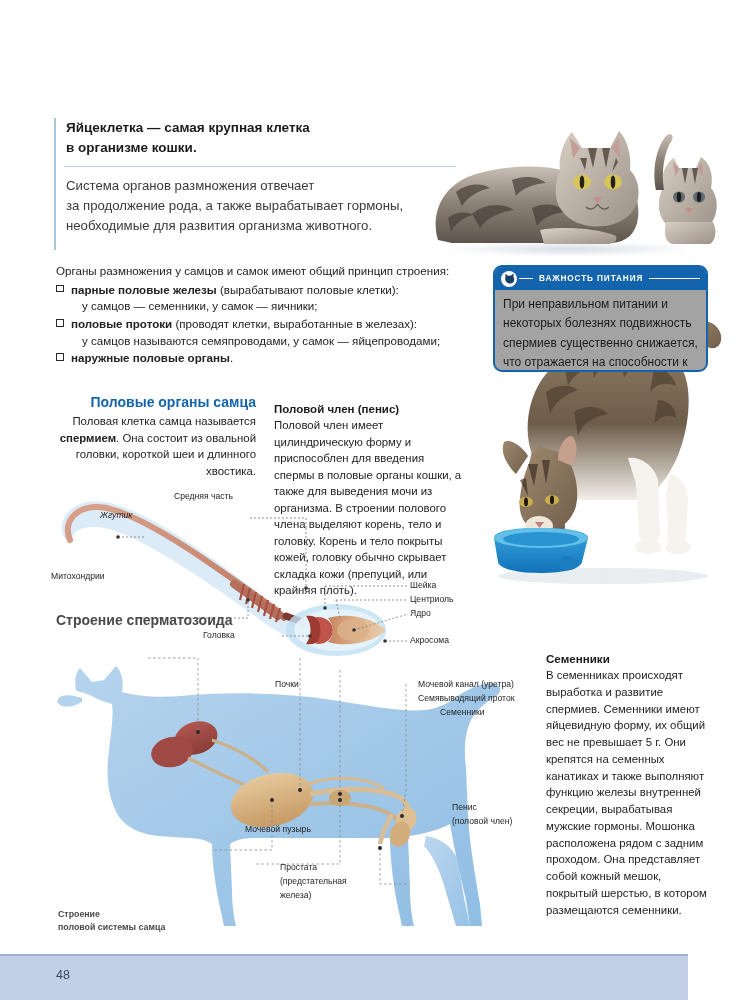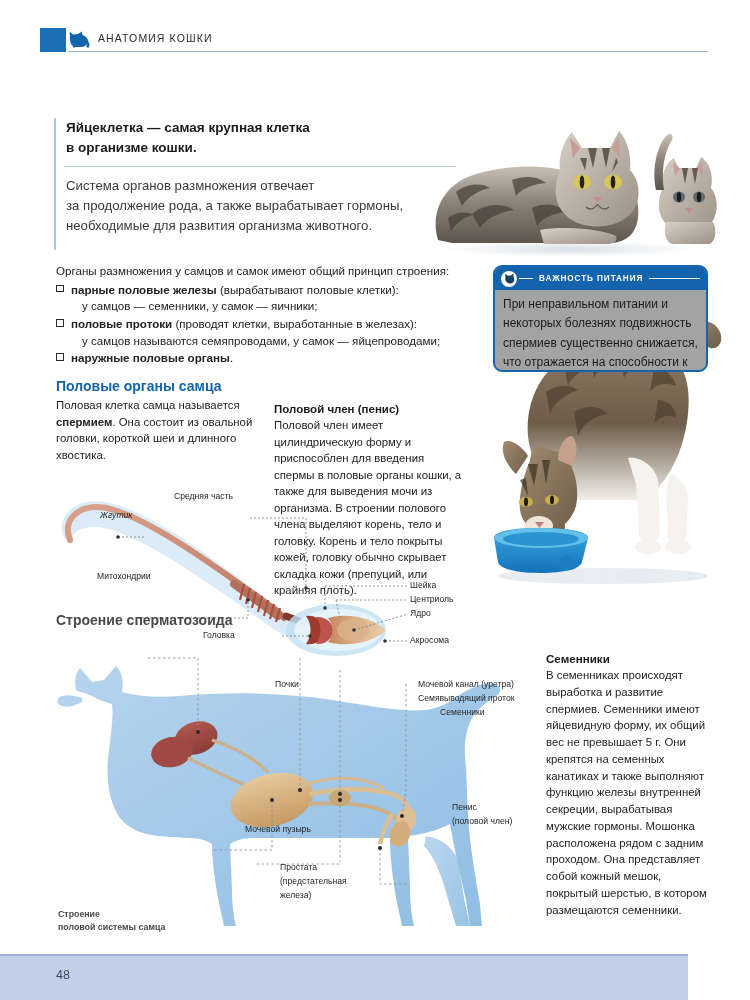--- a/index.html
+++ b/index.html
@@ -75,21 +75,21 @@
     font-size:8.2px; font-weight:700; letter-spacing:0.9px; color:#fff; white-space:nowrap;
   }
   .callout .dash2 { height:1.4px; background:#fff; flex:1 1 auto; margin:0 6px 0 6px; }
   .callout .ctext {
     position:absolute; left:8px; top:28px; width:198px;
     font-size:12px; color:#1b1b1b; line-height:1.62;
   }
 
   
   .photo-bowl { position:absolute; left:478px; top:288px; width:245px; height:300px; }
-  .col-a { position:absolute; left:56px; top:378px; width:200px; }
+  .col-a { position:absolute; left:56px; top:394px; width:200px;text-align:right; }
   .col-a .h { font-size:14px; font-weight:700; color:#1464ad; }
   .col-a .p { font-size:11.4px; color:#232323; line-height:1.45; margin-top:3px; }
   .col-a .p b { font-weight:700; }
 
   .col-b { position:absolute; left:274px; top:403px; width:190px; }
   .col-b .h { font-size:11.5px; font-weight:700; color:#1b1b1b; }
   .col-b .p { font-size:11.4px; color:#232323; line-height:1.45; margin-top:2px; }
 
   
   .sperm { position:absolute; left:48px; top:488px; width:430px; height:170px; }
@@ -110,32 +110,20 @@
   .footer .topline { position:absolute; left:0; top:0; width:100%; height:1.5px; background:#9fb2d0; }
   .pageno { position:absolute; left:56px; top:14px; font-size:12.5px; color:#3a4a63; }
 
   svg { display:block; overflow:visible; }
 </style>
 </head>
 <body>
 
 <div class="page">
 
-  <div class="runhead">
-    <div class="bluebar"></div>
-    <div class="catglyph">
-      <svg width="22" height="18" viewBox="0 0 44 36">
-        <path d="M4 10 L3 1 L10 7 L20 6 L28 1 L29 8 C35 10 40 15 41 22 L41 33 L37 33 L37 25
-                 C36 30 32 32 27 32 L14 32 L14 33 L10 33 L10 30 C6 28 4 22 4 16 Z
-                 M41 22 L43 26 L42 33 L40 33 Z" fill="#1464ad"></path>
-      </svg>
-    </div>
-    <div class="rh-text">АНАТОМИЯ  КОШКИ</div>
-    <div class="rh-rule"></div>
-  </div>
 
 
   <div class="photo-top">
     <svg width="300" height="140" viewBox="0 0 300 140">
       <defs>
         <linearGradient id="furA" x1="0" y1="0" x2="0" y2="1">
           <stop offset="0%" stop-color="#c9bfb4"></stop>
             <stop offset="45%" stop-color="#8f8479"></stop>
           <stop offset="100%" stop-color="#5d554c"></stop>
         </linearGradient>
@@ -397,21 +385,21 @@
         <circle cx="200" cy="112" r="1.8"></circle>
         <circle cx="258" cy="100" r="1.8"></circle>
         <circle cx="277" cy="120" r="1.8"></circle>
         <circle cx="306" cy="142" r="1.8"></circle>
         <circle cx="337" cy="153" r="1.8"></circle>
         <circle cx="262" cy="148" r="1.8"></circle>
       </g>
     </svg>
     <span class="lbl" style="left:52px; top:22px;font-style:italic;">Жгутик</span>
     <span class="lbl" style="left:126px; top:3px;">Средняя часть</span>
-    <span class="lbl" style="left:3px; top:83px;margin-left:46px;">Митохондрии</span>
+    <span class="lbl" style="left:3px; top:83px;">Митохондрии</span>
     <span class="lbl" style="left:155px; top:142px;">Головка</span>
     <span class="lbl" style="left:362px; top:92px;">Шейка</span>
     <span class="lbl" style="left:362px; top:106px;">Центриоль</span>
     <span class="lbl" style="left:362px; top:120px;">Ядро</span>
     <span class="lbl" style="left:362px; top:147px;">Акросома</span>
     <span class="lbl-cap" style="left:8px; top:124px;">Строение сперматозоида</span>
   </div>
 
   <div class="anatomy">
     <svg width="500" height="300" viewBox="0 0 500 300">

